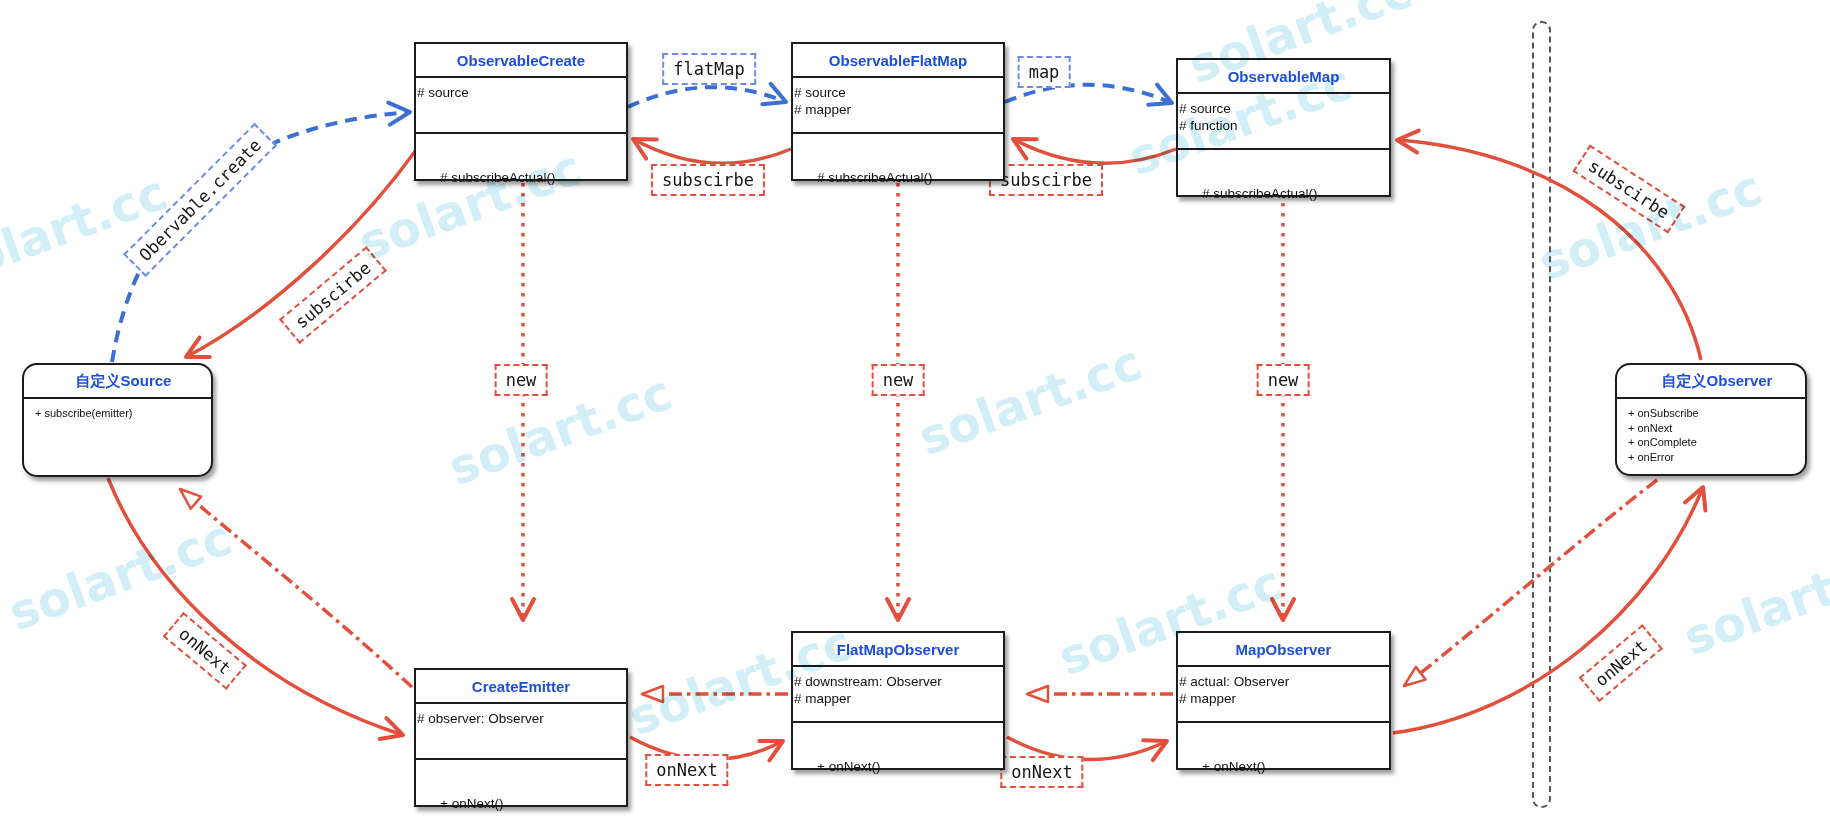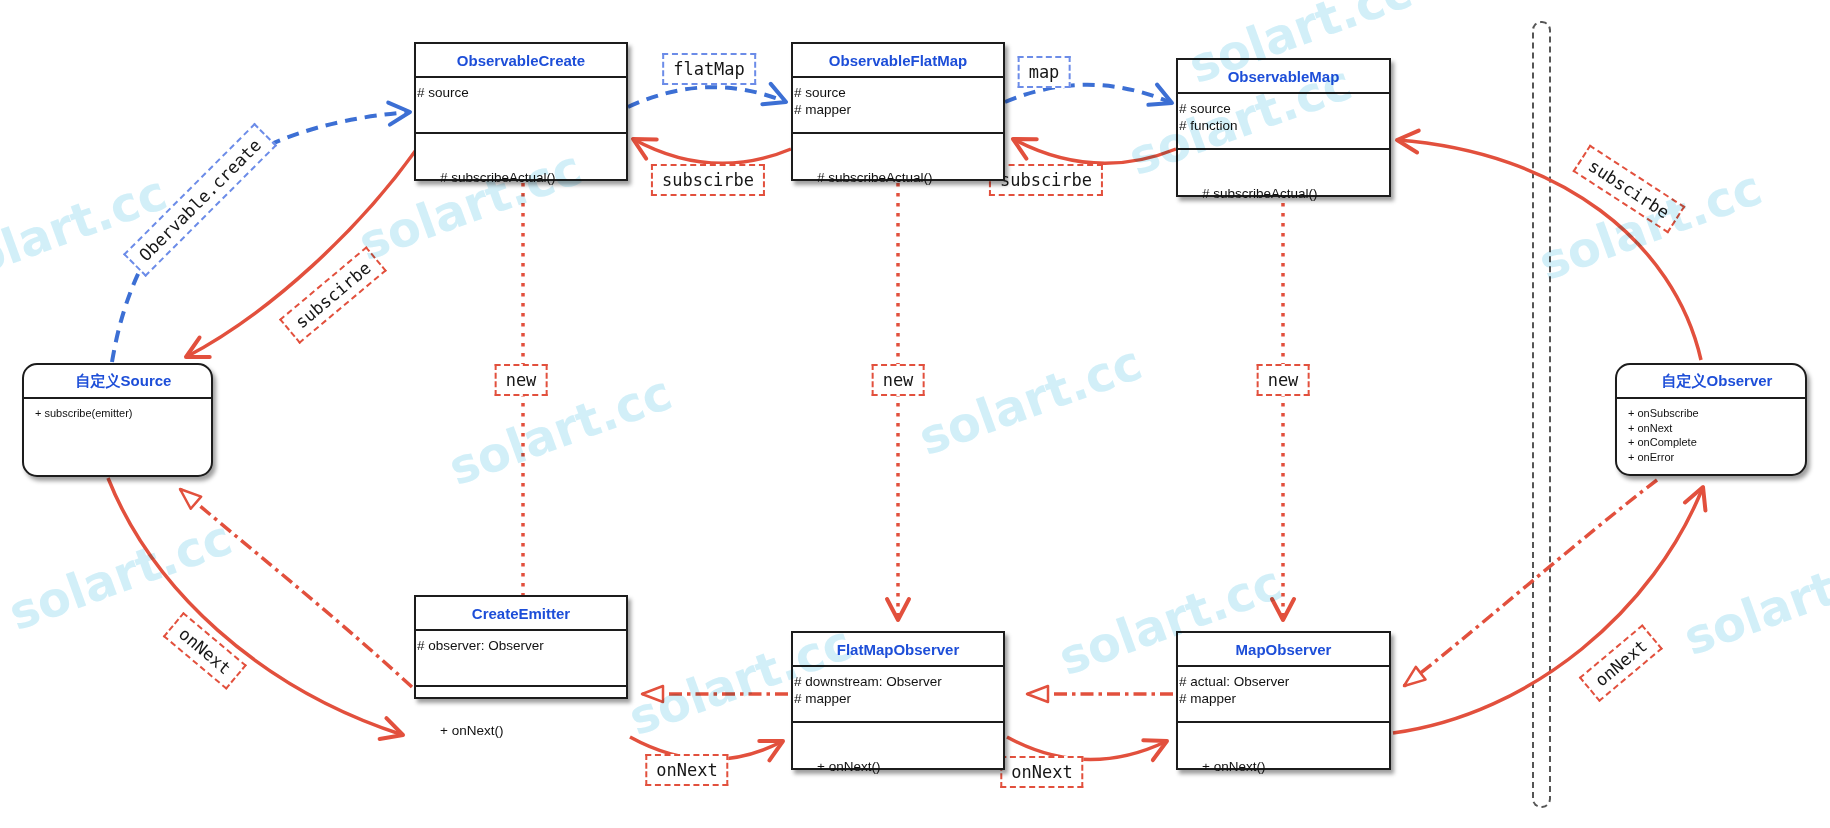--- a/index.html
+++ b/index.html
@@ -103,21 +103,21 @@
       <div class="clsbox" style="left: 1176px; top: 58px; width: 215px; height: 139px;">
         <div class="cls-title">ObservableMap</div>
         <div class="cls-attrs">
           <div class="cls-line"># source</div>
           <div class="cls-line"># function</div>
         </div>
         <div class="cls-methods">
           <div class="cls-line"># subscribeActual()</div>
         </div>
       </div>
-      <div class="clsbox" style="left: 414px; top: 595px; width: 214px; height: 104px;">
+      <div class="clsbox" style="left: 414px; top: 668px; width: 214px; height: 139px;">
         <div class="cls-title">CreateEmitter</div>
         <div class="cls-attrs">
           <div class="cls-line"># observer: Observer</div>
         </div>
         <div class="cls-methods">
           <div class="cls-line">+ onNext()</div>
         </div>
       </div>
       <div class="clsbox" style="left: 791px; top: 631px; width: 214px; height: 139px;">
         <div class="cls-title">FlatMapObserver</div>

